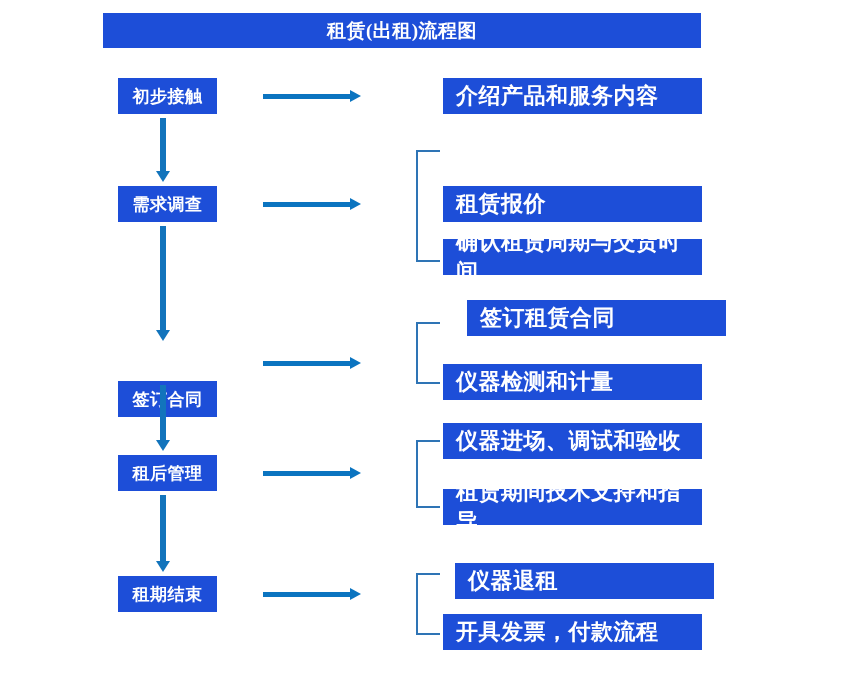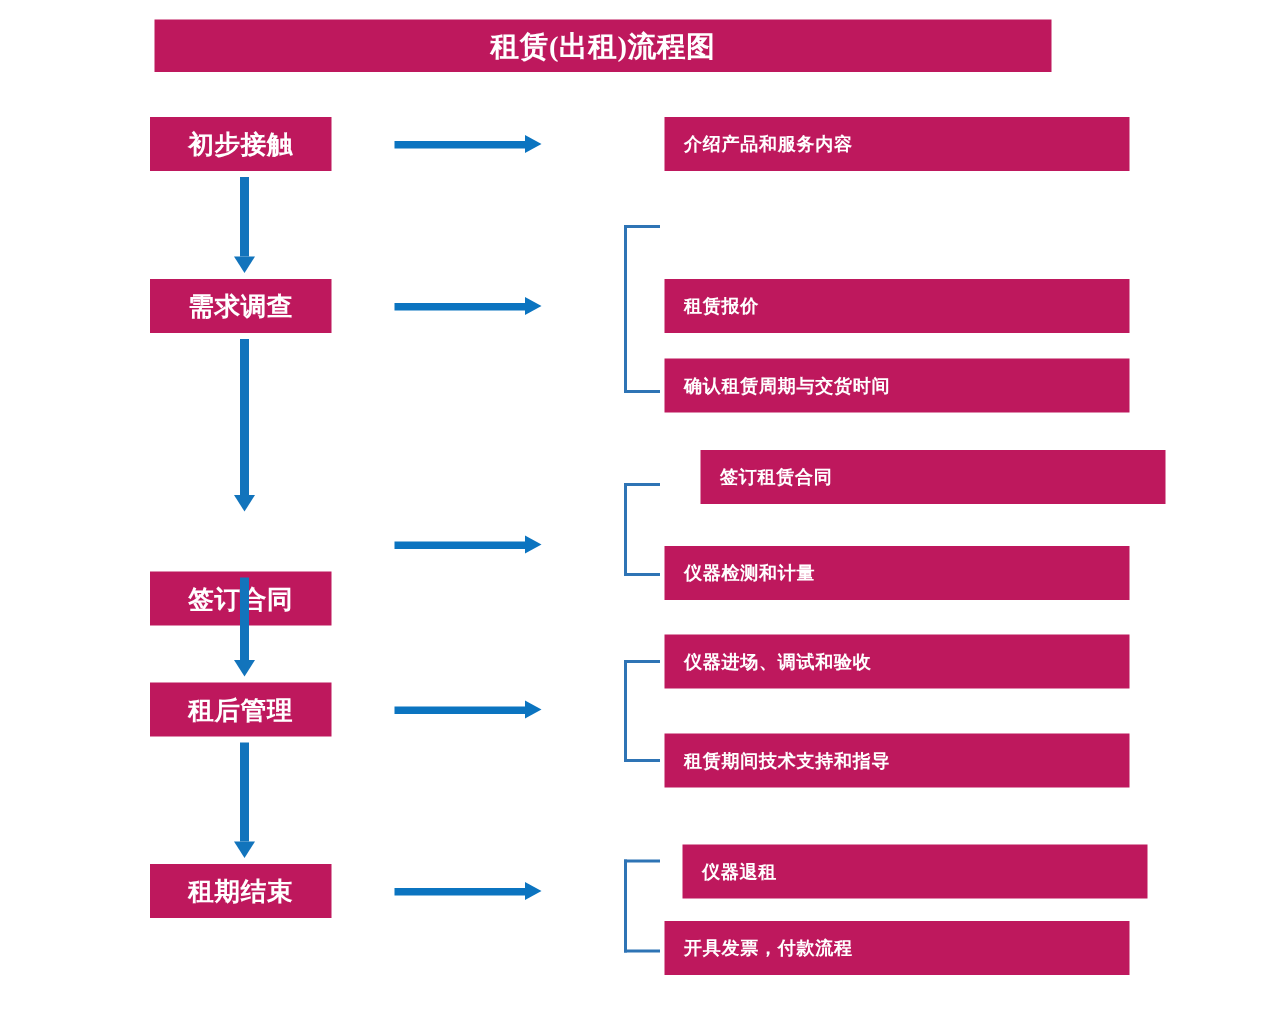--- a/index.html
+++ b/index.html
@@ -16,50 +16,50 @@
   }
   #canvas {
     position: absolute;
     left: 0;
     top: 0;
     width: 844px;
     height: 688px;
   }
   .box {
     position: absolute;
-    background: #be185d;
+    background: #1d4ed8;
     color: #ffffff;
     font-weight: bold;
     display: flex;
     align-items: center;
     box-sizing: border-box;
     letter-spacing: 0.5px;
   }
   .title-bar {
     left: 103px;
     top: 13px;
     width: 598px;
     height: 35px;
     justify-content: center;
     font-size: 19px;
   }
   .stage-box {
-    left: 100px;
-    width: 121px;
+    left: 118px;
+    width: 99px;
     height: 36px;
     justify-content: center;
     font-size: 17px;
   }
   .detail-box {
     left: 443px;
-    width: 310px;
+    width: 259px;
     height: 36px;
     justify-content: flex-start;
     padding-left: 13px;
-    font-size: 12px;
+    font-size: 22px;
   }
   
   .h-arrow {
     position: absolute;
     height: 14px;
     width: 98px;
   }
   .h-arrow .shaft {
     position: absolute;
     left: 0;

